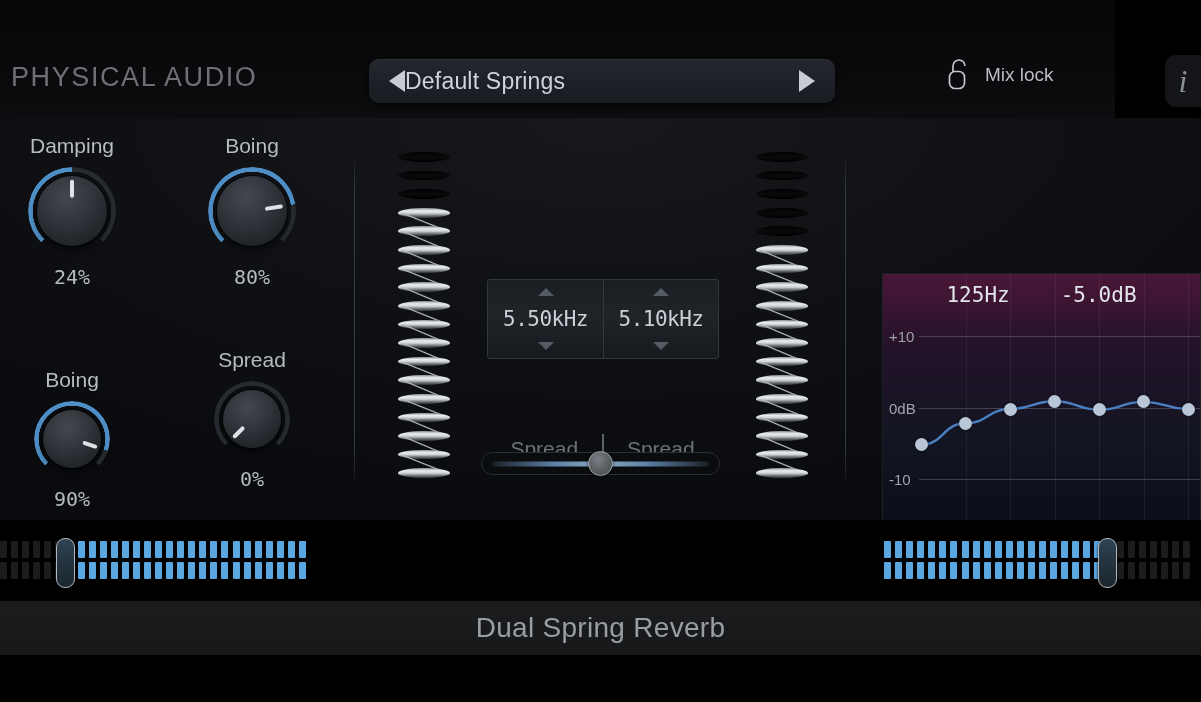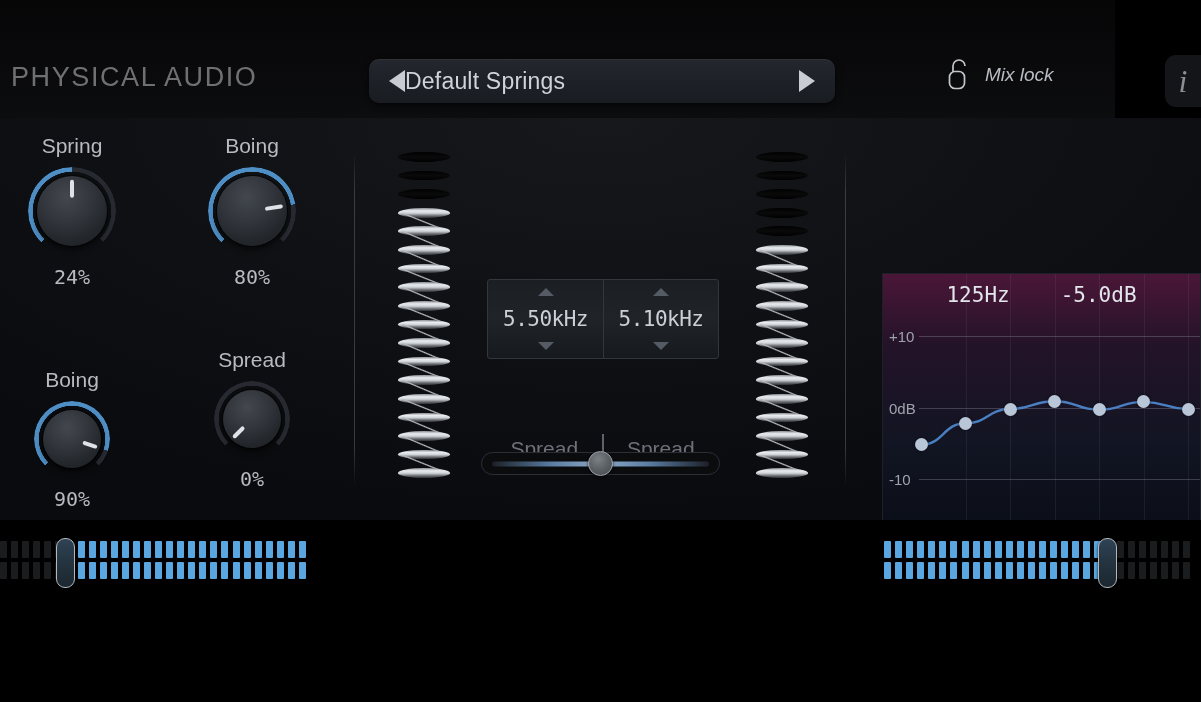--- a/index.html
+++ b/index.html
@@ -54,21 +54,21 @@
     border-top: 11px solid transparent;
     border-bottom: 11px solid transparent;
     border-left: 16px solid #c9ccd2;
   }
   .mixlock {
     position: absolute; left: 946px; top: 58px;
     display: flex; align-items: center; gap: 13px;
     cursor: pointer;
   }
   .mixlock-label {
-    font-size: 19px; color: #b9bcc2; font-weight: 300; font-style: italic;
+    font-size: 19px; color: #b9bcc2; font-weight: 300;
   }
   .info-btn {
     position: absolute; left: 1165px; top: 55px;
     width: 48px; height: 52px;
     border-radius: 11px;
     background: #141518;
     display: flex; align-items: center; justify-content: center;
     cursor: pointer;
   }
   .info-btn span {
@@ -313,21 +313,21 @@
     </div>
   </div>
 
   <div class="body-area">
 
     <div class="vdivider" style="left:354px;"></div>
     <div class="vdivider" style="left:845px;"></div>
 
     <div id="knobs-host">
         <div class="knob-cell" style="left: 10px; top: 16px; width: 124px;">
-          <div class="knob-label">Spring</div>
+          <div class="knob-label">Damping</div>
           <div class="knob-wrap" style="width: 88px; height: 88px;">
             <div style="position: absolute; inset: 0px; border-radius: 50%; background: conic-gradient(from 225deg, rgb(78, 143, 198) 0deg, rgb(78, 143, 198) 135deg, rgb(39, 43, 49) 135deg, rgb(39, 43, 49) 270deg, rgba(0, 0, 0, 0) 270deg, rgba(0, 0, 0, 0) 360deg); mask: radial-gradient(circle, transparent 39px, rgb(0, 0, 0) 39.5px);"></div>
             <div class="knob-face" style="left: 9px; top: 9px; width: 70px; height: 70px;"></div>
             <div class="knob-pointer" style="width: 17.6px; height: 4px; transform: rotate(-90deg) translate(13.2px, -2px);"></div>
           </div>
           <div class="knob-value">24%</div>
         </div>
         <div class="knob-cell" style="left: 190px; top: 16px; width: 124px;">
           <div class="knob-label">Boing</div>
           <div class="knob-wrap" style="width: 88px; height: 88px;">
@@ -606,14 +606,17 @@
           <div class="seg off" style="left: 265.714px;"></div>
           <div class="seg off" style="left: 276.786px;"></div>
           <div class="seg off" style="left: 287.857px;"></div>
           <div class="seg off" style="left: 298.929px;"></div>
         </div>
         <div class="meter-handle" style="left: 223.2px;"></div>
       </div>
 
   </div>
 
+  <div class="footer">
+    <div class="footer-title">Dual Spring Reverb</div>
+  </div>
   <div class="bottom-black"></div>
 </div>
 
 </body></html>

